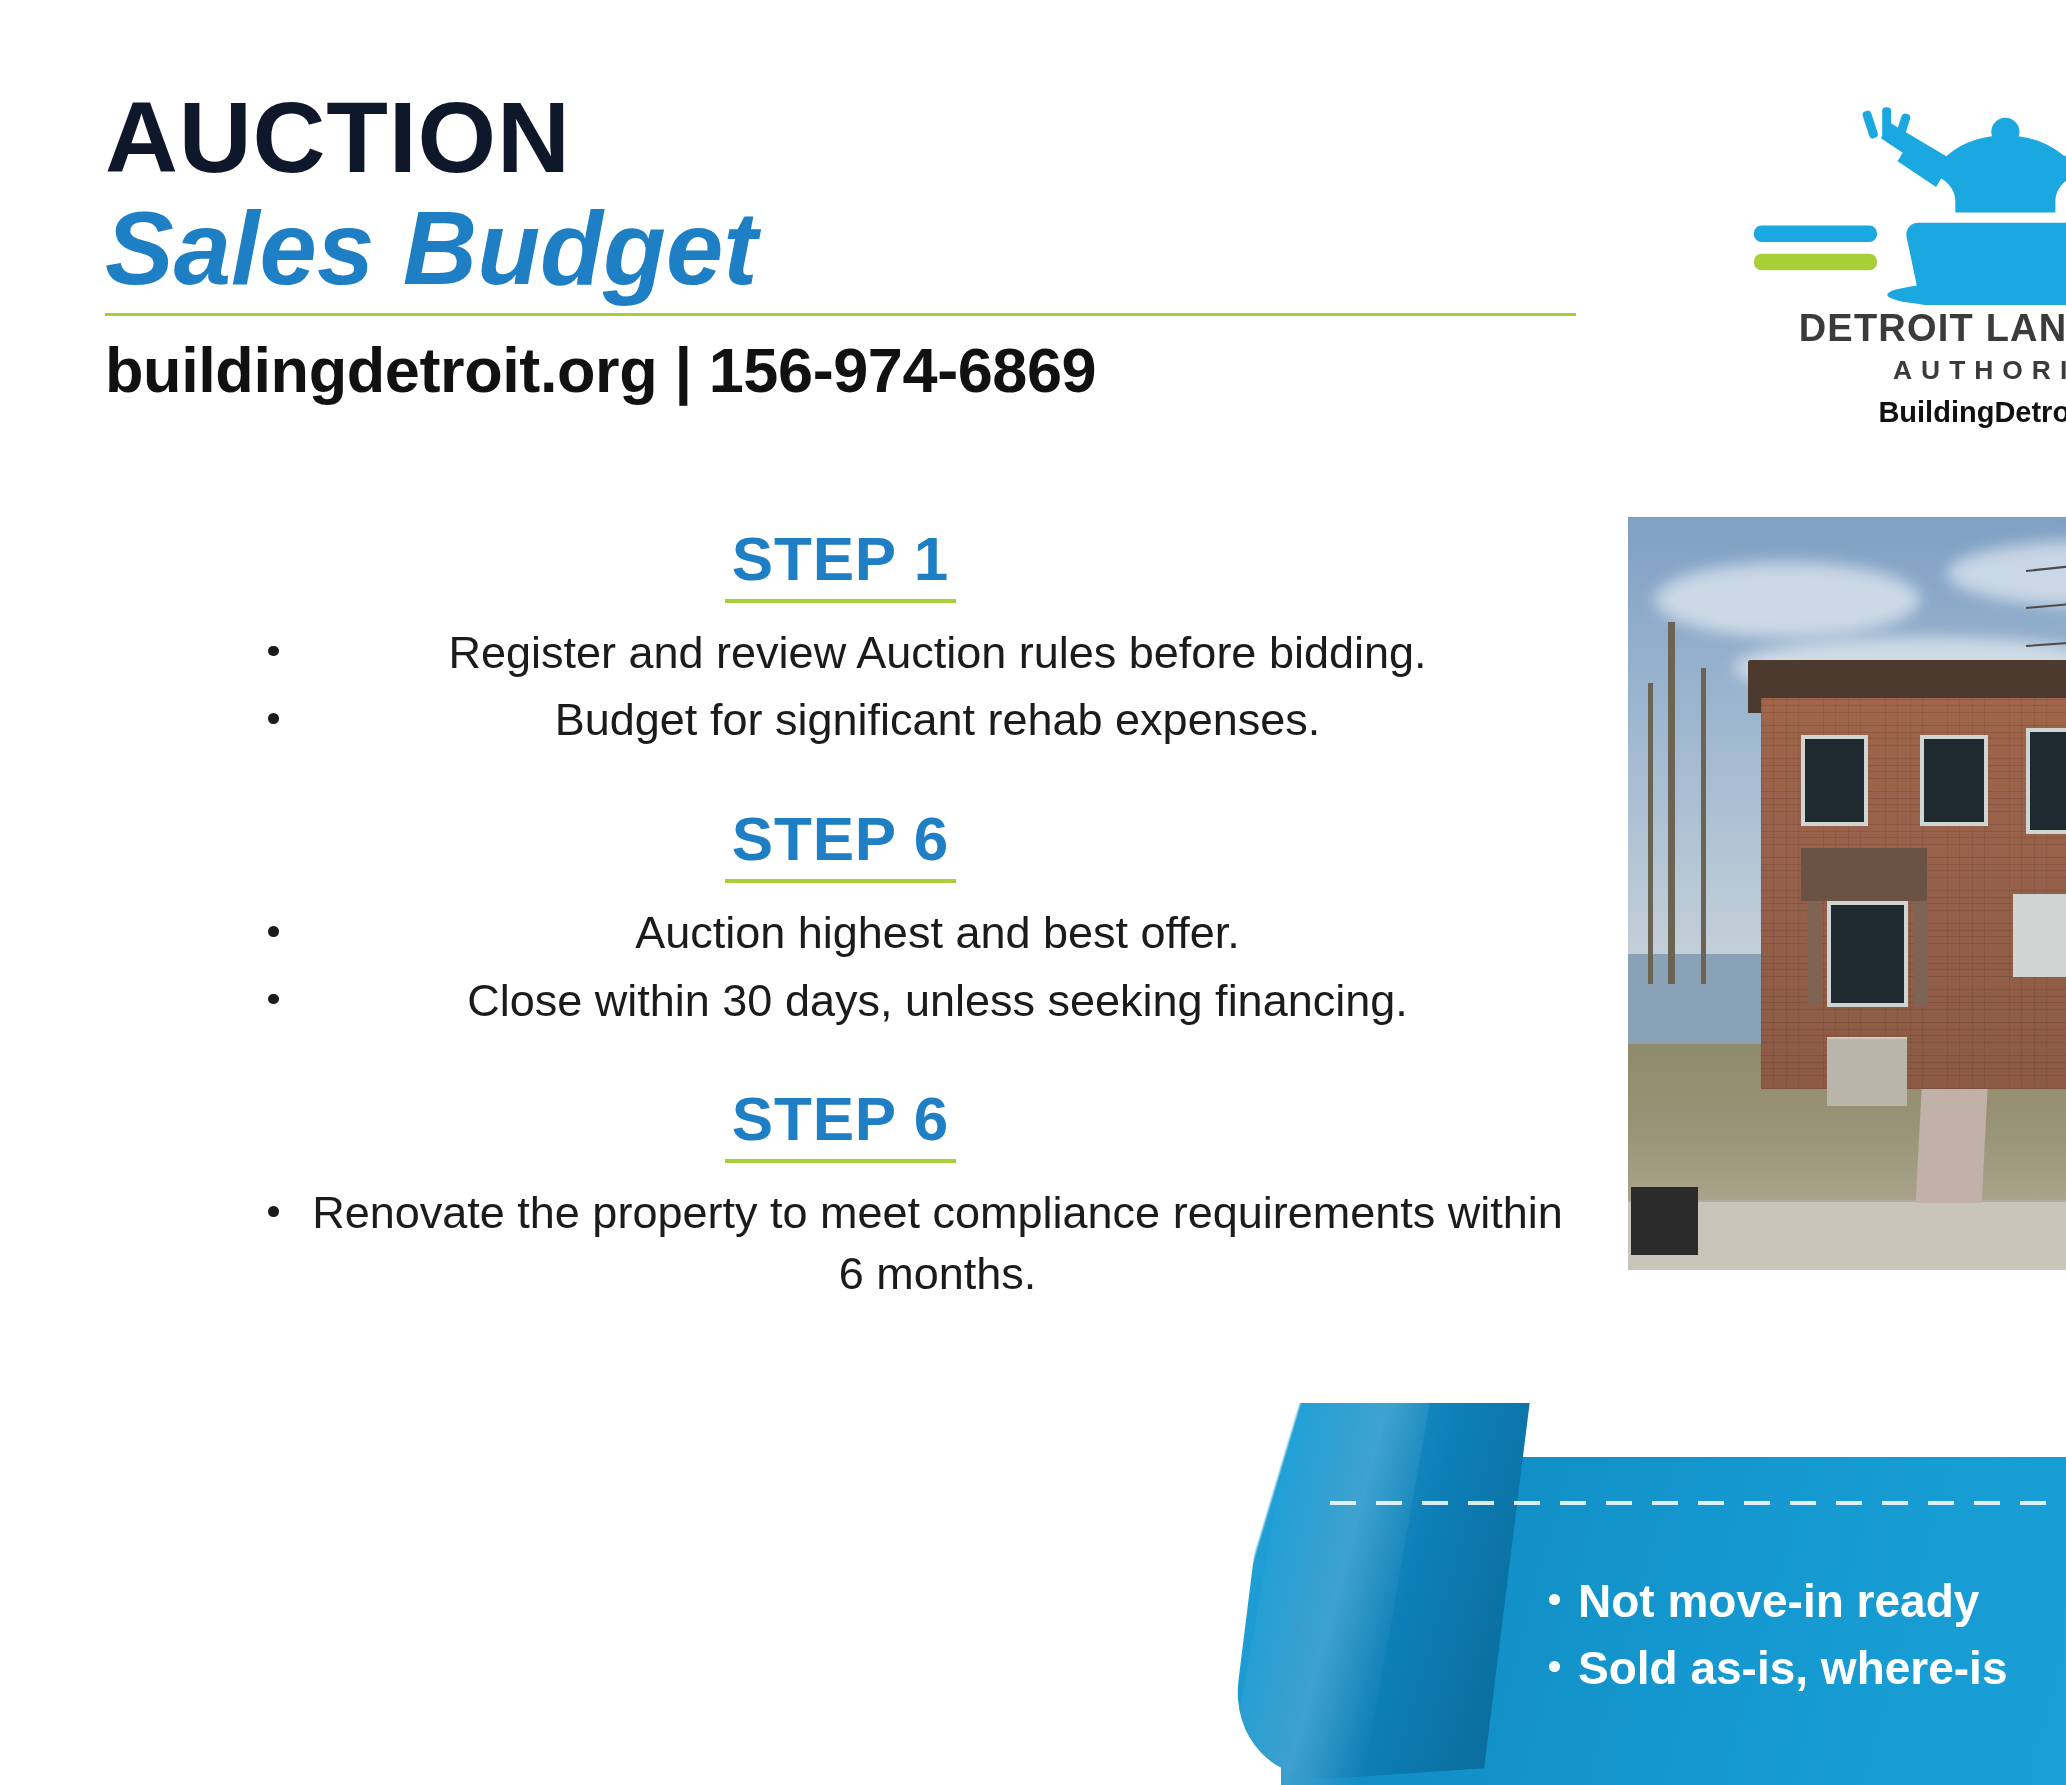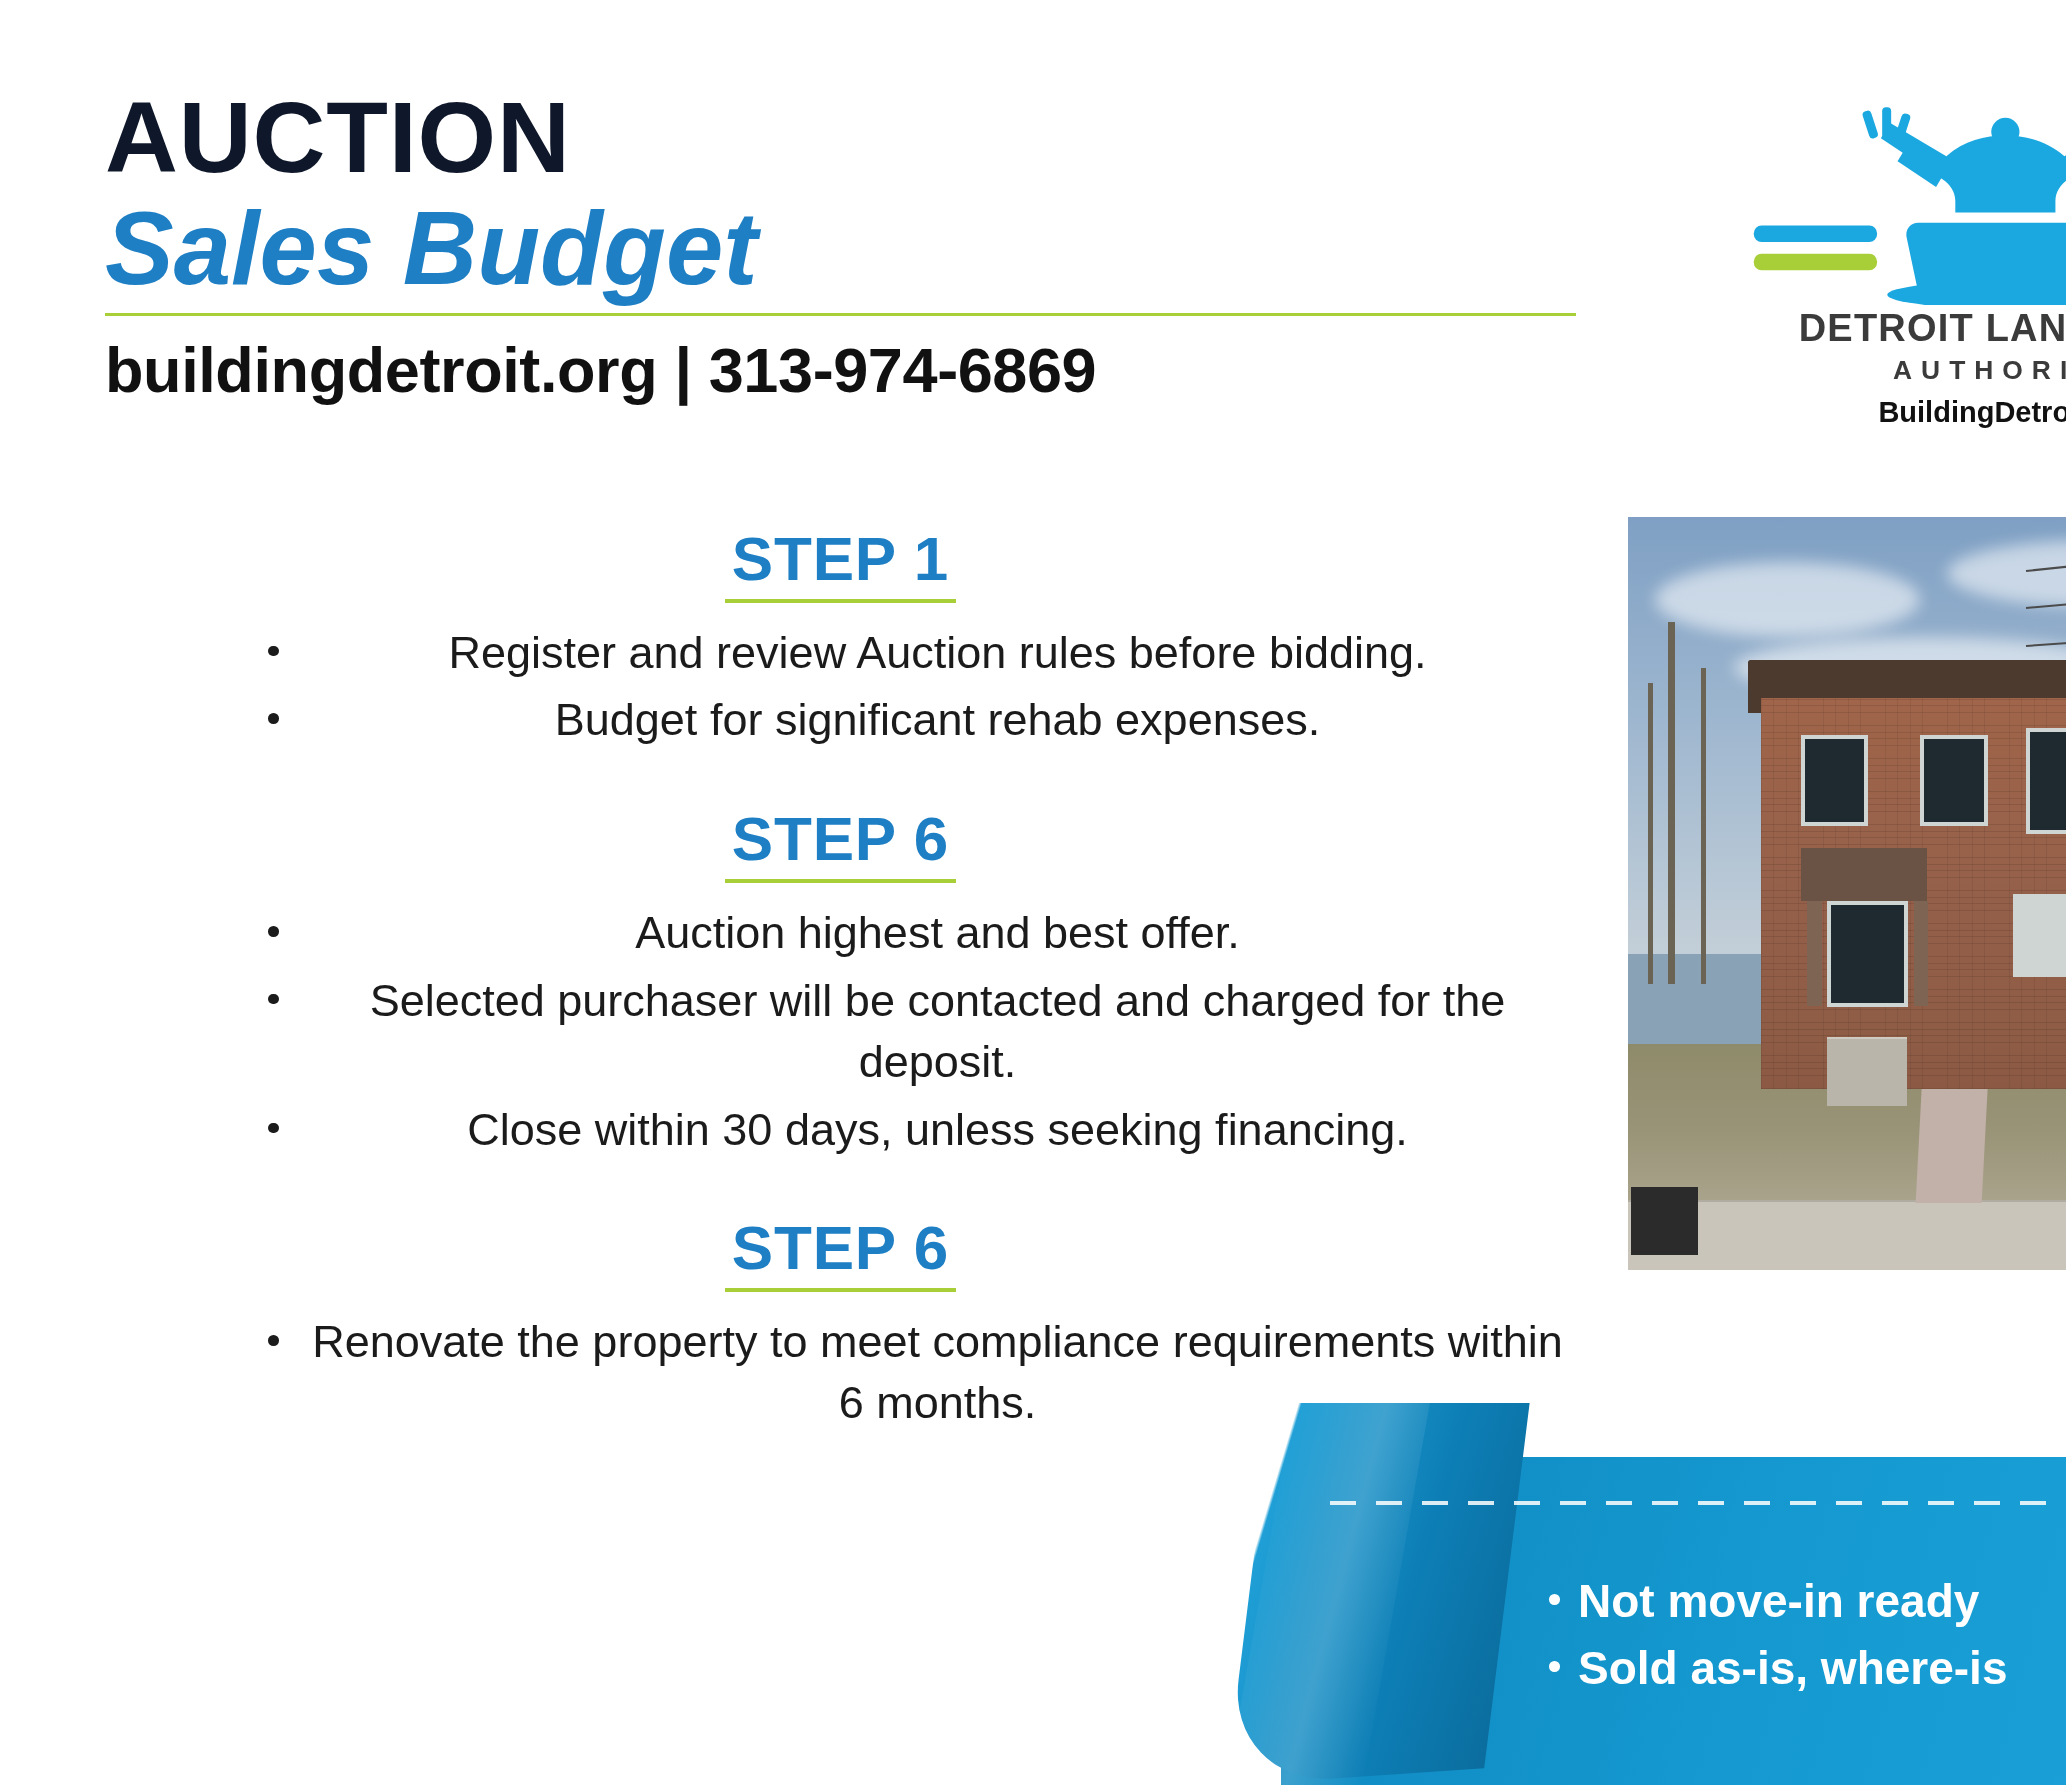--- a/index.html
+++ b/index.html
@@ -273,21 +273,21 @@
     background: #ffffff;
   }
 </style>
 </head>
 <body>
 
 <div class="header">
   <div class="title-auction">AUCTION</div>
   <div class="title-sales">Sales Budget</div>
   <div class="title-rule"></div>
-  <div class="contact-line">buildingdetroit.org | 313-974-6869</div>
+  <div class="contact-line">buildingdetroit.org | 156-974-6869</div>
 </div>
 
 <div class="logo-block">
   <div class="logo-mark">
     <svg viewBox="0 0 400 180" width="525" height="231" xmlns="http://www.w3.org/2000/svg" aria-hidden="true">
 
       <g fill="#1ba8e0">
         <circle cx="320" cy="28" r="11"></circle>
         <rect x="316" y="0" width="8" height="14" rx="3"></rect>
         <rect x="344" y="10" width="16" height="7" rx="3" transform="rotate(25 344 10)"></rect>
@@ -336,21 +336,20 @@
   </ul>
 
   <div class="step-gap"></div>
 
   <div class="step-head">
     <div class="step-title">STEP 6</div>
     <div class="step-underline"></div>
   </div>
   <ul class="bullets">
     <li>Auction highest and best offer.</li>
-    <li>Selected purchaser will be contacted and charged for the deposit.</li>
     <li>Close within 30 days, unless seeking financing.</li>
   </ul>
 
   <div class="step-gap"></div>
 
   <div class="step-head">
     <div class="step-title">STEP 6</div>
     <div class="step-underline"></div>
   </div>
   <ul class="bullets">

